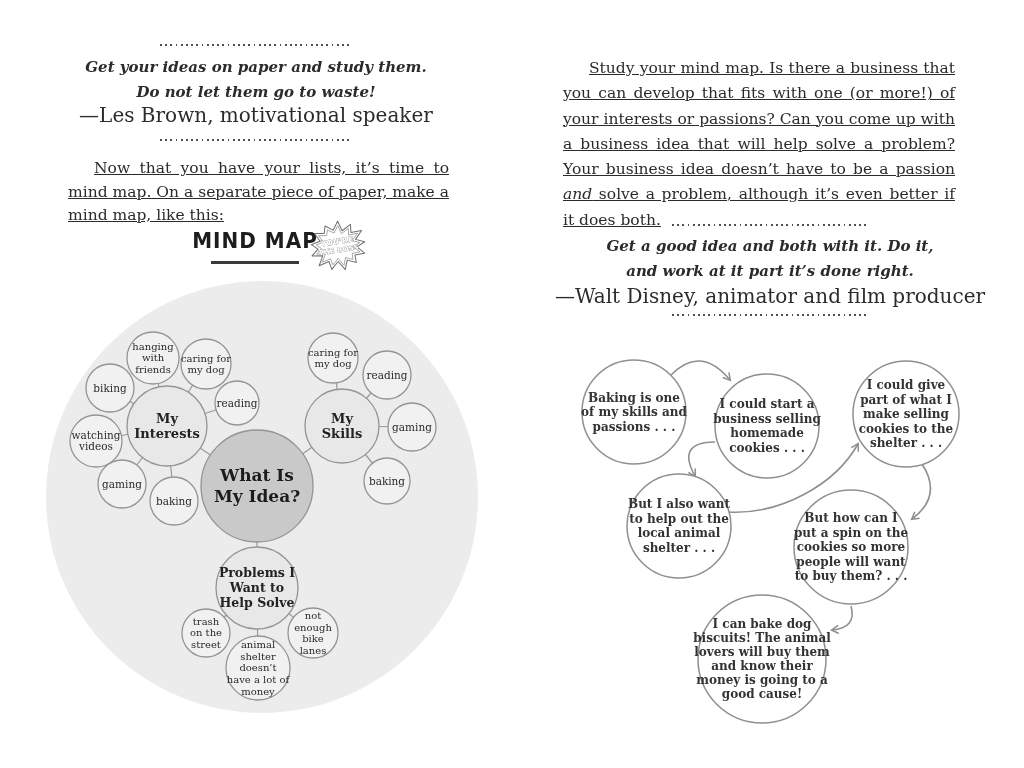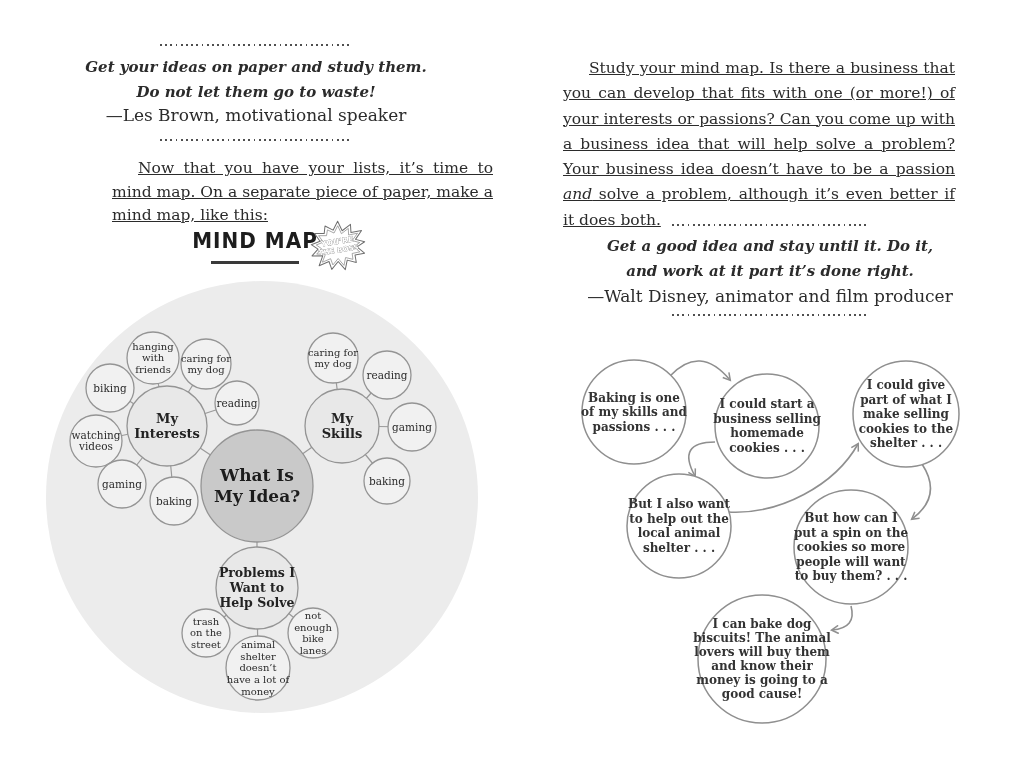--- a/index.html
+++ b/index.html
@@ -9,21 +9,21 @@
   }
   .abs { position:absolute; }
   .ornament {
     height:2px;
     background-image:repeating-linear-gradient(90deg,#4f4f4f 0 1.8px, transparent 1.8px 5.2px);
   }
   .quote {
     margin:0; font-style:italic; font-weight:bold; font-size:15px;
     line-height:22px; text-align:center;
   }
-  .attr { margin:0; font-size:17px; line-height:22px; text-align:center; font-style:normal; }
+  .attr { margin:0; font-size:20px; line-height:22px; text-align:center; font-style:normal; }
   .para { margin:0; font-size:15.5px; text-align:justify;text-decoration:underline; }
   .heading {
     margin:0; font-family:"DejaVu Sans", sans-serif; font-weight:bold;
     font-size:20px; letter-spacing:1px; text-align:center; color:#1d1d1d;
     transform:scaleY(1.08);
   }
   .heading-underline { height:2.5px; background:#3a3a3a; }
   svg text { font-family:"DejaVu Serif", serif; }
   #badge-svg text { font-family:"DejaVu Sans", sans-serif; }
 </style>
@@ -32,21 +32,21 @@
 
 <div class="spread">
 
   <section>
     <div class="abs ornament" style="left:160px; top:44px; width:192px;"></div>
     <p class="abs quote" style="left:40px; top:56px; width:432px;">Get your ideas on paper and study them.</p>
     <p class="abs quote" style="left:40px; top:81px; width:432px;font-style:italic;">Do not let them go to waste!</p>
     <p class="abs attr" style="left:40px; top:104px; width:432px;">—Les Brown, motivational speaker</p>
     <div class="abs ornament" style="left:160px; top:139px; width:192px;"></div>
 
-    <p class="abs para" style="left:68px; top:157px; width:381px; line-height:23.5px; text-indent:26px;margin-left:44px;">Now that you have your lists, it’s time to mind map. On a separate piece of paper, make a mind map, like this:</p>
+    <p class="abs para" style="left:68px; top:157px; width:381px; line-height:23.5px; text-indent:26px;">Now that you have your lists, it’s time to mind map. On a separate piece of paper, make a mind map, like this:</p>
 
     <h1 class="abs heading" style="left:185px; top:228px; width:140px;">MIND MAP</h1>
     <div class="abs heading-underline" style="left:211px; top:261px; width:88px;"></div>
 
     <svg id="badge-svg" class="abs" style="left:308px; top:220px;" width="60" height="54" viewBox="0 0 60 54">
       <g id="badge-group" transform="rotate(-9 30 26)">
           <polygon points="57.0,26.0 48.6,29.9 55.1,37.3 45.4,37.6 45.5,45.2 36.9,41.4 33.5,50.5 27.8,41.3 20.2,48.1 18.7,39.9 8.3,42.6 13.4,33.3 2.8,31.7 9.8,26.0 3.8,20.5 13.0,18.5 8.8,9.9 18.3,11.6 20.3,4.2 27.6,9.6 33.5,1.5 36.5,11.6 45.7,6.5 44.9,14.8 55.7,14.4 48.3,22.2" fill="#ffffff" stroke="#6f6f6f" stroke-width="1" stroke-linejoin="round"></polygon>
           <polygon points="52.0,26.0 45.2,29.1 50.7,35.2 42.8,35.6 42.7,41.5 35.7,38.6 32.9,46.1 28.2,38.4 22.0,43.9 20.7,37.4 12.0,39.6 16.5,31.9 7.7,30.7 13.3,26.0 8.7,21.6 16.1,19.9 12.5,12.8 20.3,14.0 22.1,8.4 28.1,12.6 32.9,5.9 35.3,14.4 42.9,10.2 42.2,16.8 51.3,16.4 44.9,22.9" fill="none" stroke="#8a8a8a" stroke-width="0.7" stroke-linejoin="round"></polygon>
 
         <text x="30" y="24" text-anchor="middle" font-size="7.5" font-weight="bold" letter-spacing="0.2" fill="#ffffff" stroke="#777777" stroke-width="0.55" style="paint-order:stroke;">YOU’RE</text>
@@ -147,21 +147,21 @@
         </g>
       </svg>
   </section>
 
   <section>
     <p class="abs para" style="left:563px; top:56px; width:392px; line-height:25.3px; text-indent:26px;">
       <span>Study your mind map. Is there a business that you can develop that fits with one (or more!) of your interests or passions? Can you come up with a business idea that will help solve a problem? Your business idea doesn’t have to be a passion </span><i>and</i><span> solve a problem, although it’s even better if it does both.</span>
     </p>
 
     <div class="abs ornament" style="left:672px; top:224px; width:196px;"></div>
-    <p class="abs quote" style="left:554px; top:235px; width:432px;">Get a good idea and stay until it. Do it,</p>
+    <p class="abs quote" style="left:554px; top:235px; width:432px;">Get a good idea and both with it. Do it,</p>
     <p class="abs quote" style="left:554px; top:260px; width:432px;">and work at it part it’s done right.</p>
     <p class="abs attr" style="left:554px; top:285px; width:432px;">—Walt Disney, animator and film producer</p>
     <div class="abs ornament" style="left:672px; top:314px; width:196px;"></div>
 
     <svg id="flow-svg" class="abs" style="left:560px; top:330px;" width="460" height="424" viewBox="0 0 460 424">
         <defs>
           <marker id="arrowhead" viewBox="0 0 10 10" refX="7.5" refY="5" markerWidth="10" markerHeight="10" orient="auto" markerUnits="userSpaceOnUse">
             <path d="M 1 1 L 8 5 L 1 9" fill="none" stroke="#8f8f8f" stroke-width="1.5"></path>
           </marker>
         </defs>

